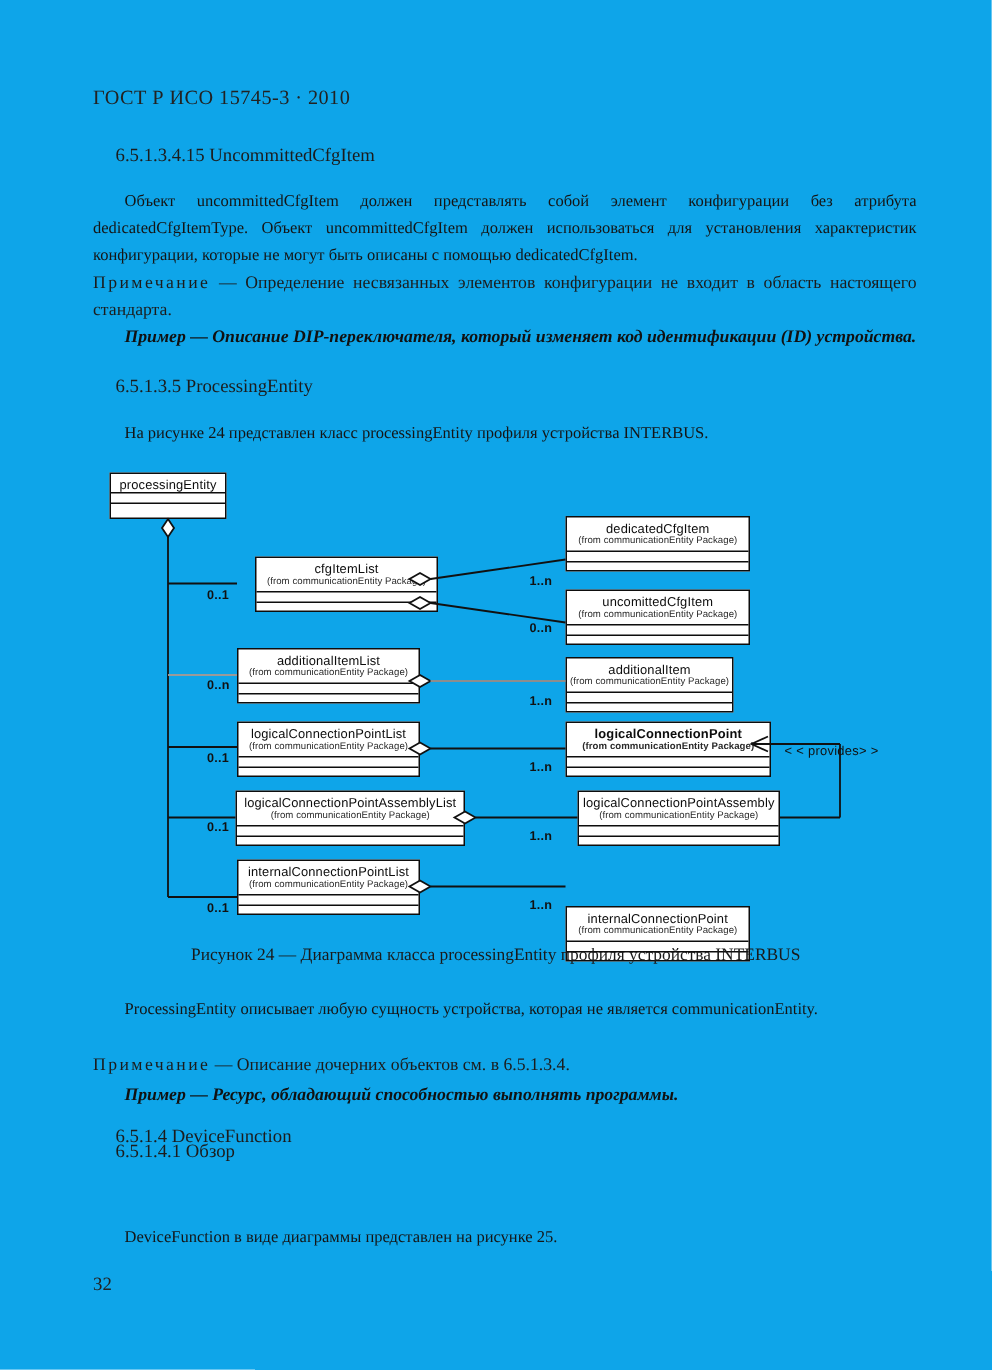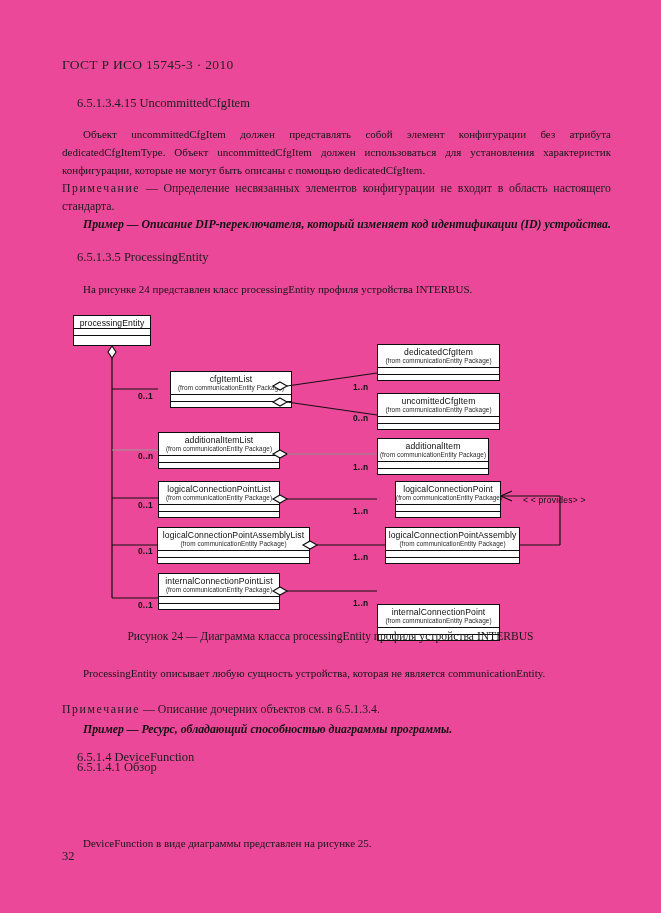--- a/index.html
+++ b/index.html
@@ -11,21 +11,21 @@
     width: 661px;
     height: 913px;
     position: relative;
     font-family: "Liberation Serif", "DejaVu Serif", serif;
     color: #1a1a1a;
     overflow: hidden;
   }
   .page {
     position: absolute;
     inset: 0;
-    background: #ec4899;
+    background: #0ea5e9;
   }
 
   
   .doc-header {
     position: absolute;
     left: 62px;
     top: 57px;
     font-size: 13.5px;
     letter-spacing: 0.3px;
     color: #222;
@@ -225,21 +225,21 @@
       <div class="uml-sep last"></div>
     </div>
 
     <div class="uml-box" style="left:317px; top:128px; width:112px; height:37px;">
       <div class="uml-title">additionalItem</div>
       <div class="uml-pkg">(from communicationEntity Package)</div>
       <div class="uml-sep"></div>
       <div class="uml-sep last"></div>
     </div>
 
-    <div class="uml-box" style="left:335px; top:171px; width:106px; height:37px;">
+    <div class="uml-box" style="left:317px; top:171px; width:137px; height:37px;font-weight:bold;">
       <div class="uml-title">logicalConnectionPoint</div>
       <div class="uml-pkg">(from communicationEntity Package)</div>
       <div class="uml-sep"></div>
       <div class="uml-sep last"></div>
     </div>
 
     <div class="uml-box" style="left:325px; top:217px; width:135px; height:37px;">
       <div class="uml-title">logicalConnectionPointAssembly</div>
       <div class="uml-pkg">(from communicationEntity Package)</div>
       <div class="uml-sep"></div>
@@ -312,25 +312,25 @@
   <div class="caption" style="left:0px; top:630px; width:661px;">Рисунок 24 — Диаграмма класса processingEntity профиля устройства INTERBUS</div>
 
   <div class="para" style="left:62px; top:665px; width:549px;">
     <span class="ind"></span><span>ProcessingEntity описывает любую сущность устройства, которая не является communicationEntity.</span>
   </div>
 
   <div class="note" style="left:62px; top:701px; width:549px;">
     <span class="ind"></span><span class="spaced">Примечание</span><span> — Описание дочерних объектов см. в 6.5.1.3.4.</span>
   </div>
 
-  <div class="example" style="left:83px; top:722px;">Пример — Ресурс, обладающий способностью диаграммы программы.</div>
+  <div class="example" style="left:83px; top:722px;">Пример — Ресурс, обладающий способностью выполнять программы.</div>
 
   <div class="clause" style="left:77px; top:750px;">6.5.1.4 DeviceFunction</div>
 
   <div class="clause" style="left:77px; top:760px;">6.5.1.4.1 Обзор</div>
 
-  <div class="para" style="left:62px; top:817px; width:549px;margin-top:18px;">
+  <div class="para" style="left:62px; top:817px; width:549px;">
     <span class="ind"></span><span>DeviceFunction в виде диаграммы представлен на рисунке 25.</span>
   </div>
 
   <div class="folio">32</div>
 
 </div>
 
 </body></html>

